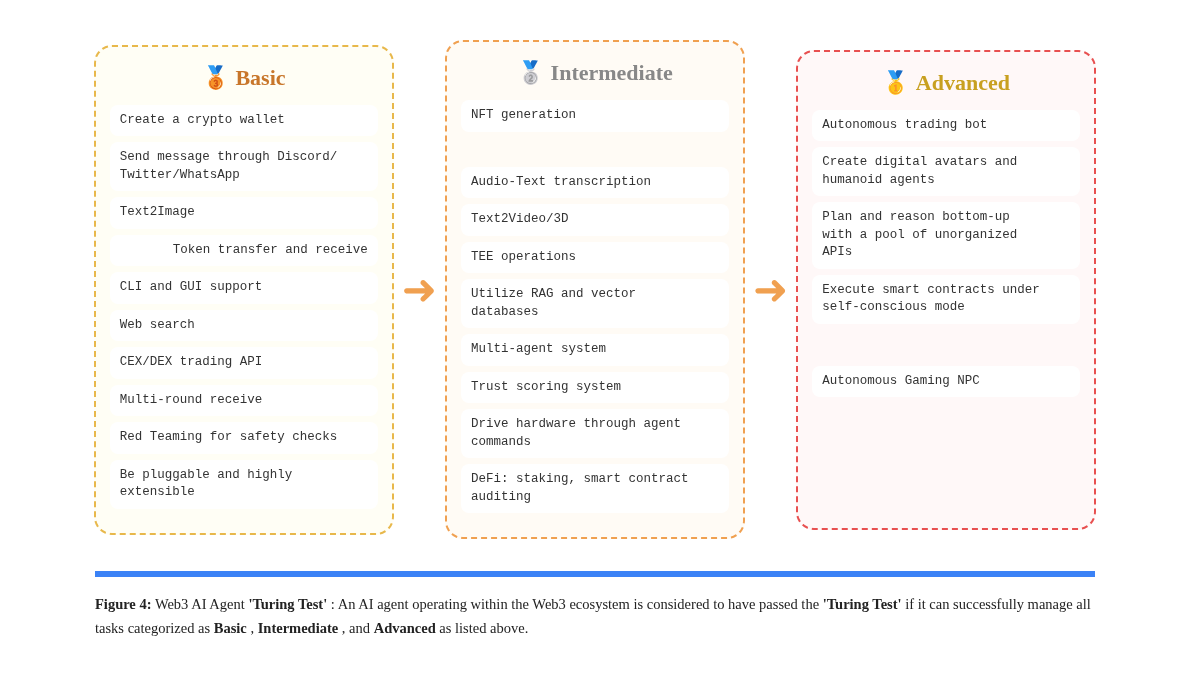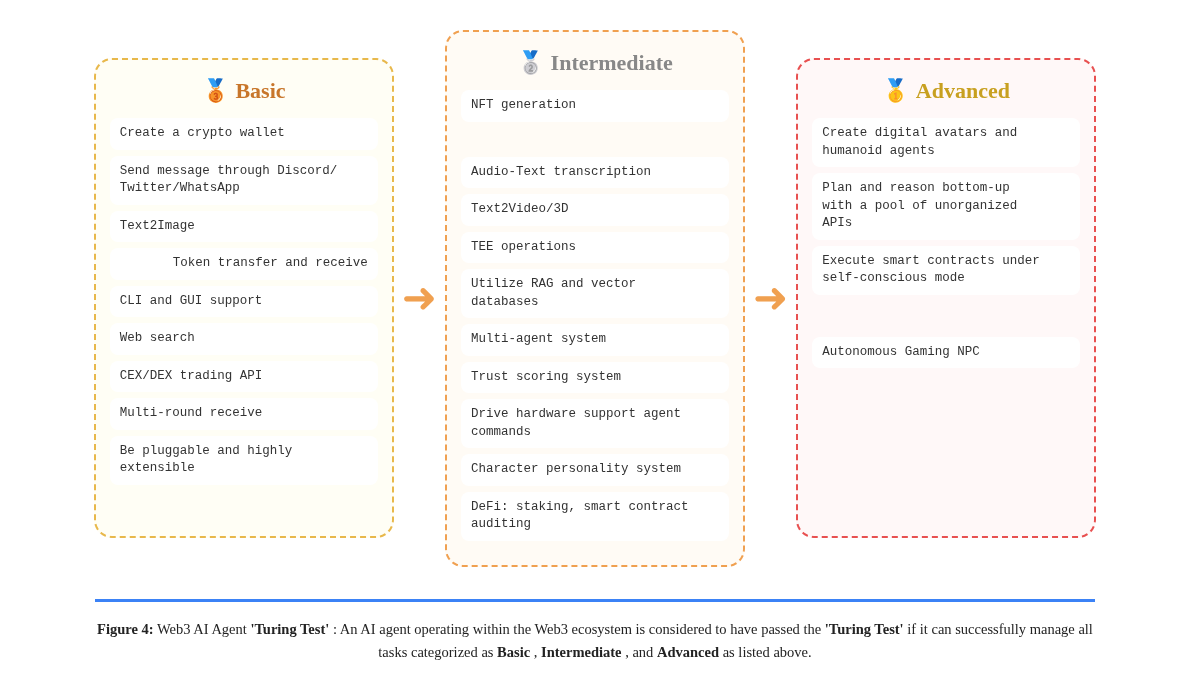--- a/index.html
+++ b/index.html
@@ -89,22 +89,22 @@
       line-height: 1;
       flex-shrink: 0;
     }
 
     .caption {
       font-size: 14.5px;
       font-family: 'Times New Roman', Times, serif;
       color: #222;
       line-height: 1.6;
       max-width: 1000px;
-      text-align: center;
-      border-top: 3px solid #3b82f6;
+      text-align: left;
+      border-top: 6px solid #3b82f6;
       padding-top: 16px;
       width: 100%;
     }
 
     .caption b {
       font-weight: bold;
     }
   </style>
 </head>
 <body>
@@ -119,20 +119,21 @@
         </div>
         <div class="item-box" style="white-space: pre-wrap;">Create a crypto wallet</div>
         <div class="item-box" style="white-space: pre-wrap;">Send message through Discord/
 Twitter/WhatsApp</div>
         <div class="item-box" style="white-space: pre-wrap;">Text2Image</div>
         <div class="item-box" style="white-space: pre-wrap; text-align: right;">Token transfer and receive</div>
         <div class="item-box" style="white-space: pre-wrap;">CLI and GUI support</div>
         <div class="item-box" style="white-space: pre-wrap;">Web search</div>
         <div class="item-box" style="white-space: pre-wrap;">CEX/DEX trading API</div>
         <div class="item-box" style="white-space: pre-wrap;">Multi-round receive</div>
+        <div class="item-box" style="white-space: pre-wrap;">Red Teaming for safety checks</div>
         <div class="item-box" style="white-space: pre-wrap;">Be pluggable and highly
 extensible</div>
       </div>
     </div>
     <div class="column-wrapper">
       <div class="arrow">➜</div>
     </div>
     <div class="column-wrapper">
       <div class="card-column intermediate">
         <div class="column-title">
@@ -140,36 +141,36 @@
           <span>Intermediate</span>
         </div>
         <div class="item-box" style="white-space: pre-wrap;">NFT generation</div>
         <div class="item-box" style="white-space: pre-wrap; margin-top: 29px;">Audio-Text transcription</div>
         <div class="item-box" style="white-space: pre-wrap;">Text2Video/3D</div>
         <div class="item-box" style="white-space: pre-wrap;">TEE operations</div>
         <div class="item-box" style="white-space: pre-wrap;">Utilize RAG and vector
 databases</div>
         <div class="item-box" style="white-space: pre-wrap;">Multi-agent system</div>
         <div class="item-box" style="white-space: pre-wrap;">Trust scoring system</div>
-        <div class="item-box" style="white-space: pre-wrap;">Drive hardware support agent
+        <div class="item-box" style="white-space: pre-wrap;">Drive hardware through agent
 commands</div>
-        <div class="item-box" style="white-space: pre-wrap;">Character personality system</div>
         <div class="item-box" style="white-space: pre-wrap;">DeFi: staking, smart contract
 auditing</div>
       </div>
     </div>
     <div class="column-wrapper">
       <div class="arrow">➜</div>
     </div>
     <div class="column-wrapper">
       <div class="card-column advanced">
         <div class="column-title">
           <span>🥇</span>
           <span>Advanced</span>
         </div>
+        <div class="item-box" style="white-space: pre-wrap;">Autonomous trading bot</div>
         <div class="item-box" style="white-space: pre-wrap;">Create digital avatars and
 humanoid agents</div>
         <div class="item-box" style="white-space: pre-wrap;">Plan and reason bottom-up
 with a pool of unorganized
 APIs</div>
         <div class="item-box" style="white-space: pre-wrap;">Execute smart contracts under
 self-conscious mode</div>
         <div class="item-box" style="white-space: pre-wrap; margin-top: 36px;">Autonomous Gaming NPC</div>
       </div>
     </div>

